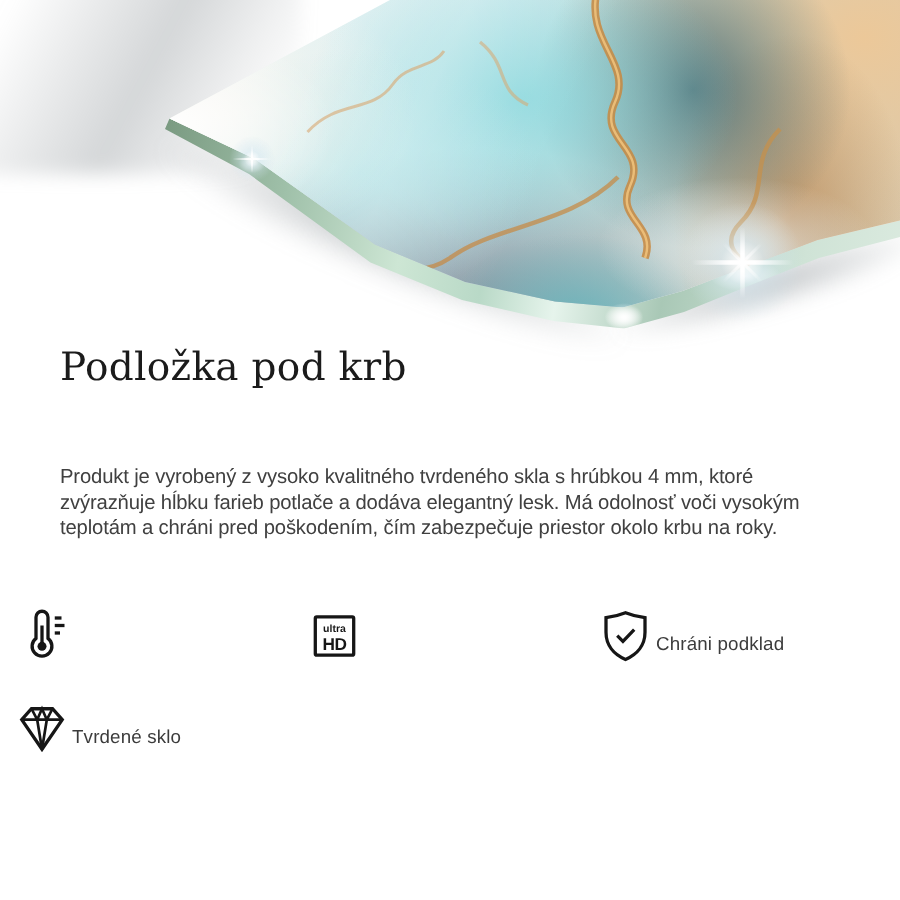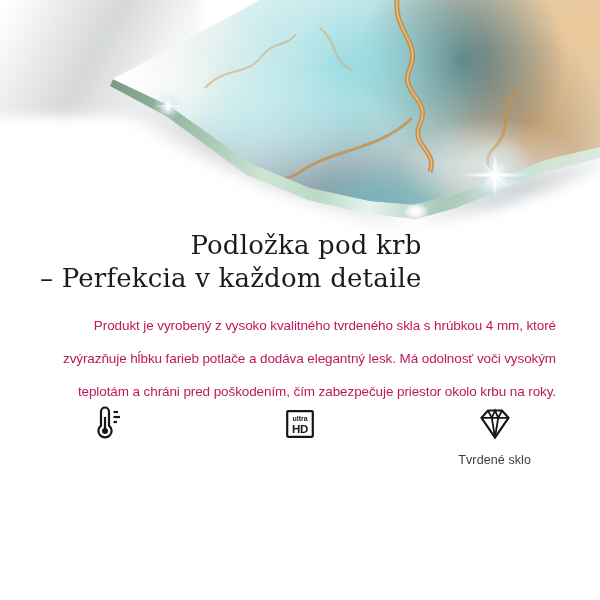--- a/index.html
+++ b/index.html
@@ -1,17 +1,17 @@
 <!DOCTYPE html>
 <html><head>
 <meta charset="utf-8">
 <style>
   html,body{margin:0;padding:0;background:#fff;}
   .stage{position:relative;width:600px;height:600px;background:#ffffff;overflow:hidden;
-         font-family:"Liberation Sans","DejaVu Sans",sans-serif;text-align:right;}
+         font-family:"Liberation Sans","DejaVu Sans",sans-serif;}
 
   
   .hero{position:absolute;left:0;top:0;width:600px;height:250px;overflow:hidden;}
 
   .reflection{position:absolute;left:-14px;top:-24px;width:215px;height:140px;
     background:linear-gradient(118deg, rgba(255,255,255,0) 12%, rgba(148,154,158,.40) 52%,
                rgba(148,154,158,.14) 74%, rgba(255,255,255,0) 90%);
     filter:blur(6px);}
 
   .shadow-a{position:absolute;left:92px;top:136px;width:340px;height:52px;
@@ -68,26 +68,26 @@
   .corner-glint{position:absolute;left:416px;top:211px;width:26px;height:18px;
     transform:translate(-50%,-50%);border-radius:50%;
     background:radial-gradient(closest-side, rgba(255,255,255,.95), rgba(255,255,255,0));}
 
   
   .title{position:absolute;left:40px;top:229px;margin:0;
     font-family:"DejaVu Serif","Liberation Serif",serif;font-weight:400;
     font-size:26px;line-height:33px;letter-spacing:.2px;color:#1b1b1b;}
   .title span{display:block;}
   .desc{position:absolute;left:40px;top:309px;width:516px;margin:0;
-    font-size:13.5px;line-height:33px;letter-spacing:-.1px;color:#be185d;}
+    font-size:13.5px;line-height:17px;letter-spacing:-.1px;color:#404040;}
 
   
   .features{position:absolute;left:8px;top:404px;width:584px;
     display:grid;grid-template-columns:repeat(3,1fr);row-gap:22px;}
-  .feature{display:flex;flex-direction:column;align-items:center;}
+  .feature{display:flex;align-items:center;}
   .feature svg{width:40px;height:40px;display:block;}
   .feature .label{margin-top:9px;font-size:12.5px;color:#3c3c3c;letter-spacing:.1px;white-space:nowrap;}
   .ic{stroke:#161616;stroke-width:2.2;fill:none;}
   .ic-thin{stroke:#161616;stroke-width:1.8;fill:none;}
 </style>
 </head>
 <body>
 
 <div class="stage">
 
@@ -116,21 +116,20 @@
     <div class="sparkle sparkle-small">
       <span class="sp-glow"></span>
         <span class="sp-h"></span>
         <span class="sp-v"></span>
     </div>
     <div class="corner-glint"></div>
   </div>
 
   <h1 class="title">
     <span>Podložka pod krb</span>
-    <span>– Perfekcia v každom detaile</span>
   </h1>
 
   <p class="desc">Produkt je vyrobený z vysoko kvalitného tvrdeného skla s hrúbkou 4 mm, ktoré zvýrazňuje hĺbku farieb potlače a dodáva elegantný lesk. Má odolnosť voči vysokým teplotám a chráni pred poškodením, čím zabezpečuje priestor okolo krbu na roky.</p>
 
   <div class="features">
 
     <div class="feature">
       <svg viewBox="0 0 40 40">
         <path class="ic" d="M16,7.5 a4,4 0 0 1 8,0 V21.6 a6.6,6.6 0 1 1 -8,0 Z"></path>
         <line class="ic" x1="20" y1="13" x2="20" y2="25"></line>
@@ -143,20 +142,27 @@
 
     <div class="feature">
       <svg viewBox="0 0 40 40">
         <rect class="ic" x="7.2" y="7.2" width="25.6" height="25.6" rx="1" stroke-width="2.6"></rect>
         <text x="20" y="17" text-anchor="middle" font-size="7" font-weight="700" font-family="Liberation Sans, sans-serif" fill="#161616">ultra</text>
         <text x="20" y="29" text-anchor="middle" font-size="11.5" font-weight="700" font-family="Liberation Sans, sans-serif" fill="#161616" letter-spacing="-0.3">HD</text>
       </svg>
 
     </div>
 
+    <div class="feature">
+      <svg viewBox="0 0 40 40">
+        <path class="ic" d="M20,4.5 C24.5,6.3 29,7.3 33,7.8 V17.5 C33,26 27.8,32.3 20,35.6 C12.2,32.3 7,26 7,17.5 V7.8 C11,7.3 15.5,6.3 20,4.5 Z"></path>
+        <path class="ic" stroke-width="2.4" d="M14.5,19.8 L18.3,23.6 L25.8,15.8"></path>
+      </svg>
+      <span class="label">Chráni podklad</span>
+    </div>
 
     <div class="feature">
       <svg viewBox="0 0 40 40">
         <path class="ic" d="M13,6.5 H27 L33.5,13.8 L20,33.5 L6.5,13.8 Z"></path>
         <path class="ic-thin" d="M6.5,13.8 H33.5 M13,6.5 L16.8,13.8 L20,6.5 L23.2,13.8 L27,6.5 M16.8,13.8 L20,33.5 M23.2,13.8 L20,33.5"></path>
       </svg>
       <span class="label">Tvrdené sklo</span>
     </div>
 
 

